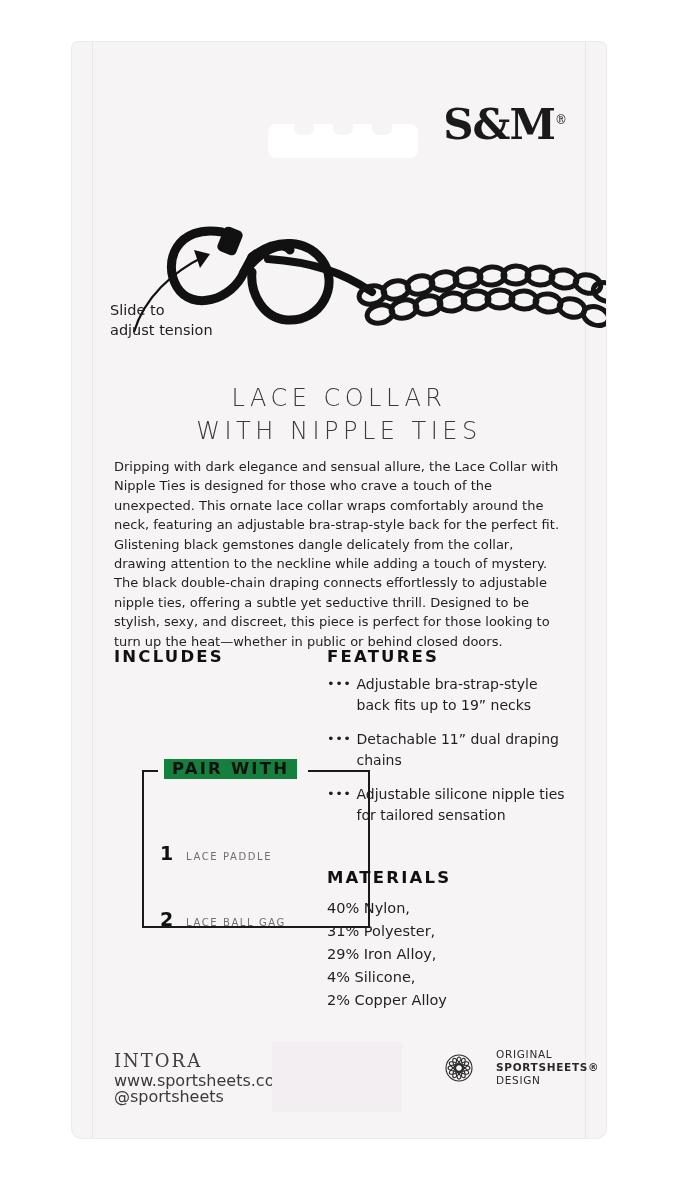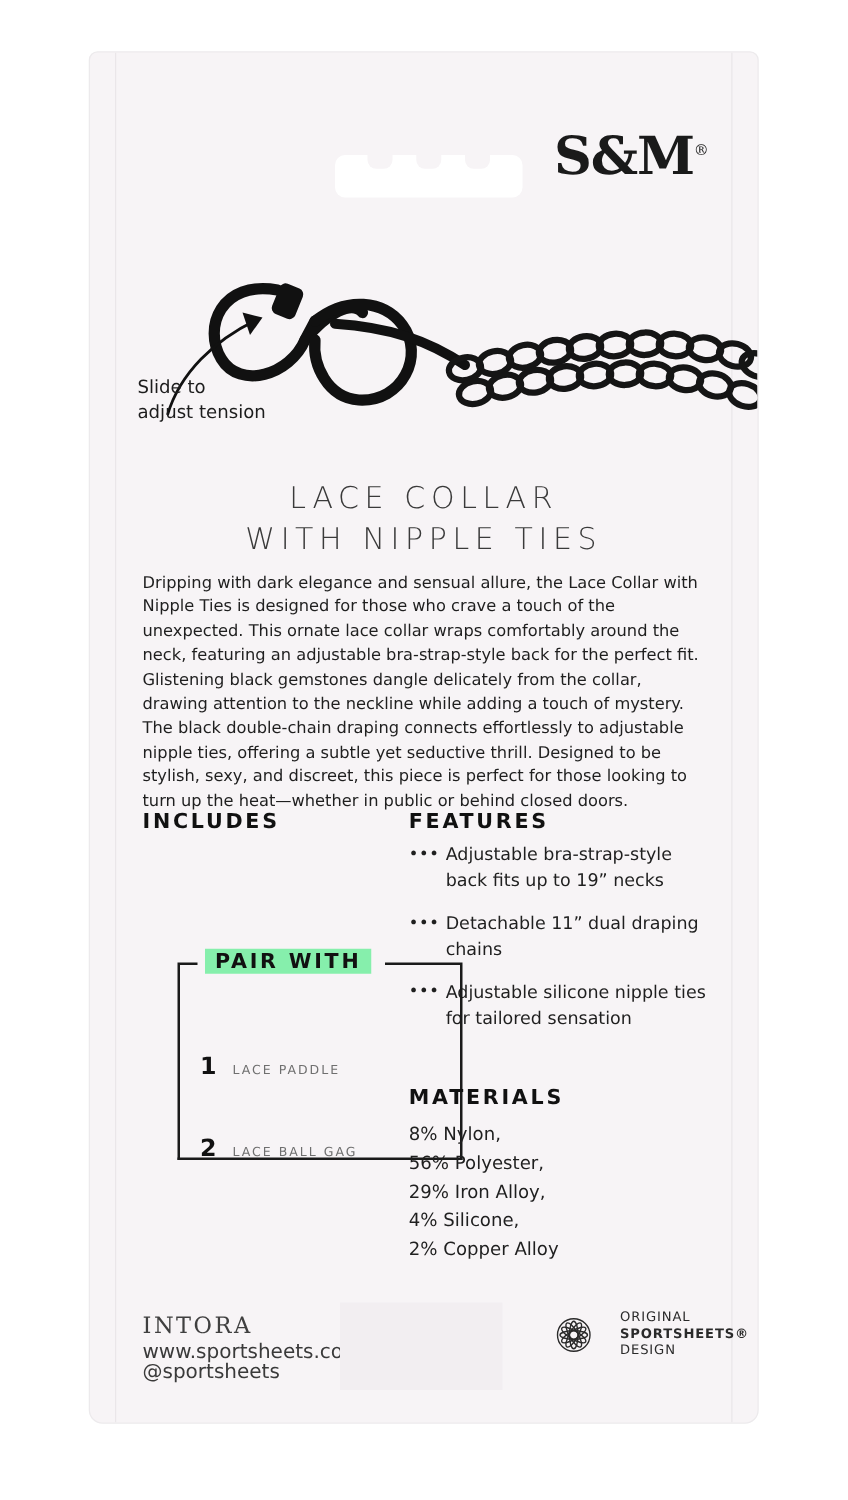--- a/index.html
+++ b/index.html
@@ -190,21 +190,21 @@
   #pair-box:before { left: 0; width: 14px; }
   #pair-box:after { right: 0; width: 60px; }
   #pair-title {
     position: absolute;
     left: 22px;
     top: -1px;
     font-size: 16.5px;
     font-weight: bold;
     letter-spacing: 2.2px;
     color: #111;
-    background: #86efac;
+    background: #15803d;
     padding: 0 8px;
     line-height: 20px;
   }
   .pair-row {
     position: absolute;
     display: flex;
     align-items: baseline;
     left: 18px;
   }
   .pair-row .num {
@@ -374,22 +374,22 @@
       <span class="nm">LACE PADDLE</span>
     </div>
     <div class="pair-row" id="pair-2">
       <span class="num">2</span>
       <span class="nm">LACE BALL GAG</span>
     </div>
   </div>
 
   <div class="col-right section-head" id="materials-head">MATERIALS</div>
   <div class="col-right" id="materials-list">
-    <div>8% Nylon,</div>
-    <div>56% Polyester,</div>
+    <div>40% Nylon,</div>
+    <div>31% Polyester,</div>
     <div>29% Iron Alloy,</div>
     <div>4% Silicone,</div>
     <div>2% Copper Alloy</div>
   </div>
 
   <div id="footer-logo">INTORA</div>
   <div id="footer-urls">
     <div>www.sportsheets.com</div>
     <div>@sportsheets</div>
   </div>

